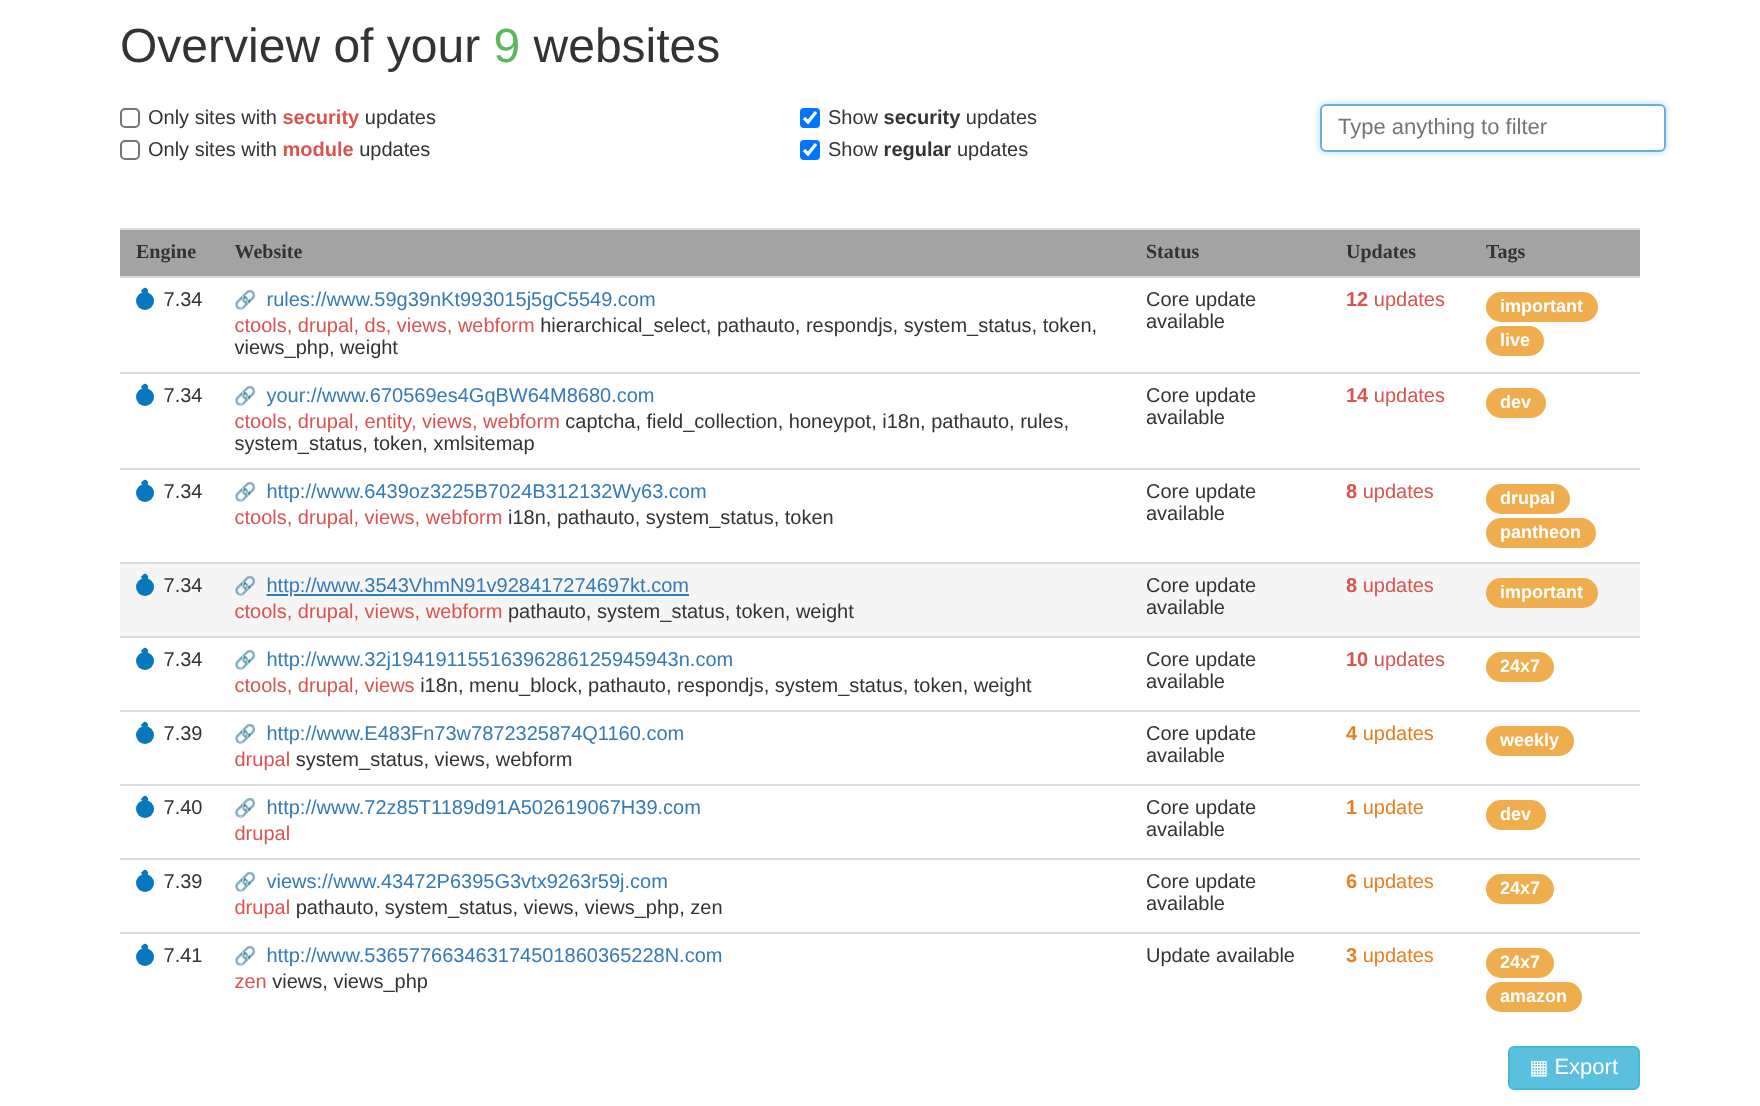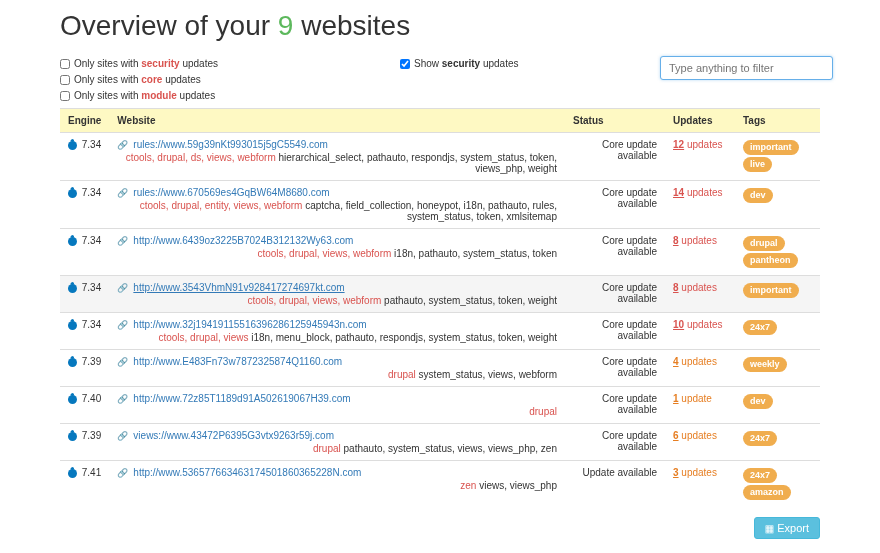--- a/index.html
+++ b/index.html
@@ -1,68 +1,68 @@
 <!DOCTYPE html>
 <html><head>
 <meta charset="utf-8">
 <style>
 * { box-sizing: border-box; margin: 0; padding: 0; }
 body { font-family: -apple-system, "Helvetica Neue", Arial, sans-serif; font-size: 11px; color: #333; background: #fff; padding: 10px 60px; width: 880px; }
-h1 { font-size: 28px; font-weight: 400; margin-bottom: 14px; }
+h1 { font-size: 24px; font-weight: 400; margin-bottom: 14px; }
 h1 .count { color: #5cb85c; }
-.filters { display: flex; margin-bottom: 4px; }
+.filters { display: flex; margin-bottom: 30px; }
 .filters .col { flex: 0 0 auto; }
 .filters .col1 { width: 340px; }
 .filters .col2 { width: 260px; }
 .filters .col3 { flex: 1; text-align: right; }
 .filters label { display: block; font-size: 10px; color: #333; line-height: 16px; cursor: pointer; }
 .filters input[type=checkbox] { margin-right: 4px; vertical-align: middle; width: 10px; height: 10px; }
 .filters b { font-weight: 700; }
 .red { color: #d9534f; }
 .filter-input { width: 173px; padding: 5px 8px; font-size: 11px; border: 1px solid #66afe9; border-radius: 3px; box-shadow: 0 0 3px rgba(102,175,233,.5); color: #999; outline: none; }
 table { width: 100%; border-collapse: collapse; font-size: 10px; }
 th, td { text-align: left; padding: 6px 8px; border-top: 1px solid #ddd; vertical-align: top; }
-thead tr { background: #fef9c3; }
+thead tr { background: #a3a3a3; font-family: Liberation Serif, serif; }
 th { font-weight: 700; color: #333; border-bottom: 1px solid #ddd; }
 .row-hl { background: #f5f5f5; }
 .engine-cell { white-space: nowrap; width: 45px; }
 .drupal-icon { display: inline-block; width: 9px; height: 9px; border-radius: 50%; background: #0678be; position: relative; margin-right: 2px; vertical-align: middle; }
 .drupal-icon::after { content: ""; position: absolute; top: -2px; left: 3px; width: 3px; height: 3px; background: #0678be; border-radius: 50% 50% 0 0; transform: rotate(45deg); }
 .link-icon { color: #999; margin-right: 2px; font-size: 9px; }
 .site-link { color: #337ab7; text-decoration: none; }
-.mods { margin-top: 2px; text-align: right; }
+.mods { margin-top: 2px; }
 .mod-sec { color: #d9534f; }
 .mod-reg { color: #333; }
-.status-cell { width: 100px; text-align: right; }
+.status-cell { width: 100px; }
 .updates-cell { width: 70px; }
-.upd-count { font-weight: 700; text-decoration: underline; }
+.upd-count { font-weight: 700; }
 .upd-red { color: #d9534f; }
 .upd-orange { color: #e67e22; }
 .tags-cell { width: 85px; }
 .tag { display: inline-block; background: #f0ad4e; color: #fff; font-size: 9px; font-weight: 700; padding: 1px 7px; border-radius: 8px; margin: 1px 1px 1px 0; line-height: 13px; }
 .footer-actions { text-align: right; margin-top: 10px; }
 .export-btn { background: #5bc0de; color: #fff; border: 1px solid #46b8da; border-radius: 3px; padding: 4px 10px; font-size: 11px; cursor: pointer; }
 .export-btn .grid-icon { margin-right: 3px; font-size: 10px; }
 .cursor-target { text-decoration: underline; margin-top: 12px; }
 </style>
 </head>
 <body>
 
 <h1>
   <span>Overview of your </span><span class="count">9</span><span> websites</span>
 </h1>
 
 <div class="filters">
   <div class="col col1">
     <label><input type="checkbox" style=""><span>Only sites with </span><b class="red">security</b><span> updates</span></label>
-    <label><input type="checkbox" style=""><span>Only sites with </span><b class="red">core</b><span> updates</span></label>
     <label><input type="checkbox" style=""><span>Only sites with </span><b class="red">module</b><span> updates</span></label>
   </div>
   <div class="col col2">
     <label><input type="checkbox" checked="" style=""><span>Show </span><b>security</b><span> updates</span></label>
+    <label><input type="checkbox" checked="" style=""><span>Show </span><b>regular</b><span> updates</span></label>
   </div>
   <div class="col col3">
     <input class="filter-input" type="text" placeholder="Type anything to filter" style="">
   </div>
 </div>
 
 <table>
   <thead>
     <tr>
       <th>Engine</th>
@@ -75,21 +75,21 @@
   <tbody id="rows">
       <tr>
         <td class="engine-cell"><span class="drupal-icon"></span> 7.34</td>
         <td><span class="link-icon">🔗</span> <a href="#" class="site-link">rules://www.59g39nKt993015j5gC5549.com</a><div class="mods"><span class="mod-sec">ctools, drupal, ds, views, webform</span><span class="mod-reg"> hierarchical_select, pathauto, respondjs, system_status, token, views_php, weight</span></div></td>
         <td class="status-cell">Core update available</td>
         <td class="updates-cell"><span class="upd-count upd-red">12</span> <span class="upd-red">updates</span></td>
         <td class="tags-cell"><span class="tag">important</span> <span class="tag">live</span></td>
       </tr>
       <tr>
         <td class="engine-cell"><span class="drupal-icon"></span> 7.34</td>
-        <td><span class="link-icon">🔗</span> <a href="#" class="site-link">rules://www.670569es4GqBW64M8680.com</a><div class="mods"><span class="mod-sec">ctools, drupal, entity, views, webform</span><span class="mod-reg"> captcha, field_collection, honeypot, i18n, pathauto, rules, system_status, token, xmlsitemap</span></div></td>
+        <td><span class="link-icon">🔗</span> <a href="#" class="site-link">your://www.670569es4GqBW64M8680.com</a><div class="mods"><span class="mod-sec">ctools, drupal, entity, views, webform</span><span class="mod-reg"> captcha, field_collection, honeypot, i18n, pathauto, rules, system_status, token, xmlsitemap</span></div></td>
         <td class="status-cell">Core update available</td>
         <td class="updates-cell"><span class="upd-count upd-red">14</span> <span class="upd-red">updates</span></td>
         <td class="tags-cell"><span class="tag">dev</span></td>
       </tr>
       <tr>
         <td class="engine-cell"><span class="drupal-icon"></span> 7.34</td>
         <td><span class="link-icon">🔗</span> <a href="#" class="site-link">http://www.6439oz3225B7024B312132Wy63.com</a><div class="mods"><span class="mod-sec">ctools, drupal, views, webform</span><span class="mod-reg"> i18n, pathauto, system_status, token</span></div></td>
         <td class="status-cell">Core update available</td>
         <td class="updates-cell"><span class="upd-count upd-red">8</span> <span class="upd-red">updates</span></td>
         <td class="tags-cell"><span class="tag">drupal</span> <span class="tag">pantheon</span></td>

